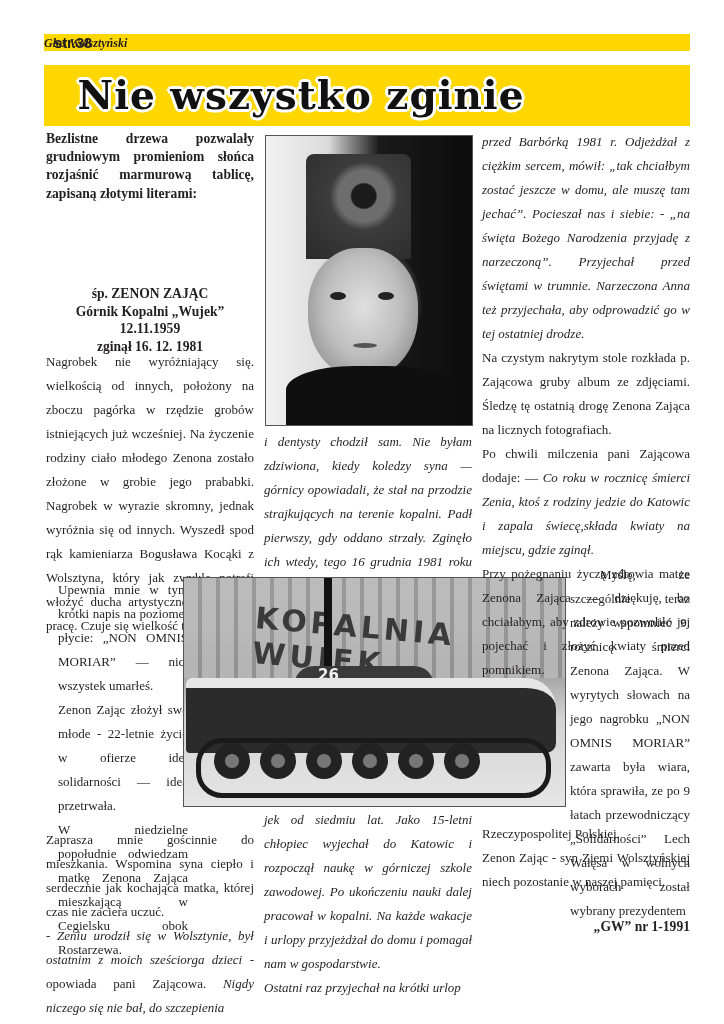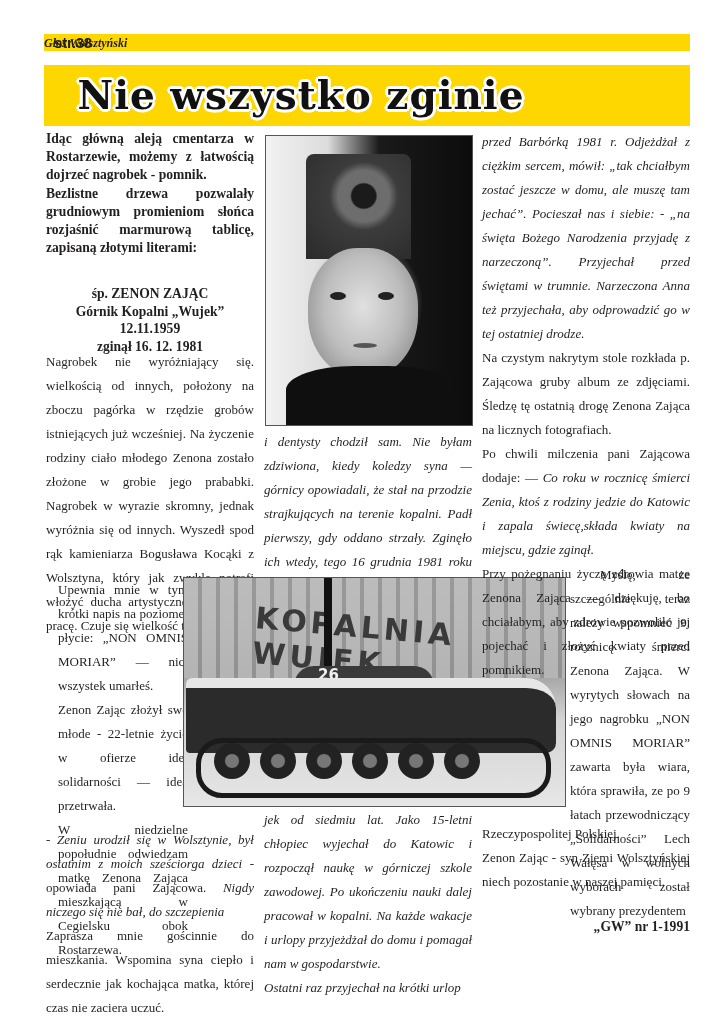--- a/index.html
+++ b/index.html
@@ -70,42 +70,41 @@
 <body>
 
 <div class="abs hdr-bar"></div>
 <div class="abs pg">str.38</div>
 <div class="abs pub">Głos Wolsztyński</div>
 
 <div class="abs title-bar"></div>
 <div class="abs title">Nie wszystko zginie</div>
 
 <div class="abs col lead">
-  <p>Idąc główną aleją cmentarza w Rostarzewie, możemy z łatwością dojrzeć nagrobek - pomnik.</p>
   <p>Bezlistne drzewa pozwalały grudniowym promieniom słońca rozjaśnić marmurową tablicę, zapisaną złotymi literami:</p>
 </div>
 
 <div class="abs epitaph">
   <div>śp. ZENON ZAJĄC</div>
   <div>Górnik Kopalni „Wujek”</div>
   <div>12.11.1959</div>
   <div>zginął 16. 12. 1981</div>
 </div>
 
 <div class="abs col c1a">
   <p>Nagrobek nie wyróżniający się. wielkością od innych, położony na zboczu pagórka w rzędzie grobów istniejących już wcześniej. Na życzenie rodziny ciało młodego Zenona zostało złożone w grobie jego prababki. Nagrobek w wyrazie skromny, jednak wyróżnia się od innych. Wyszedł spod rąk kamieniarza Bogusława Kocąki z Wolsztyna, który jak zwykle potrafi włożyć ducha artystycznego w swoją pracę. Czuje się wielkość tej ofiary.</p>
 </div>
 <div class="abs col c1b">
   <p>Upewnia mnie w tym krótki napis na poziomej płycie: „NON OMNIS MORIAR” — nic: wszystek umarłeś.</p>
   <p>Zenon Zając złożył swe młode - 22-letnie życie w ofierze idei solidarności — idea przetrwała.</p>
   <p>W niedzielne popołudnie odwiedzam matkę Zenona Zająca mieszkającą w Cegielsku obok Rostarzewa.</p>
 </div>
 <div class="abs col c1c">
+  <p>Zaprasza mnie gościnnie do mieszkania. Wspomina syna ciepło i serdecznie jak kochająca matka, której czas nie zaciera uczuć.</p>
   <p><span class="it">- Zeniu urodził się w Wolsztynie, był ostatnim z moich sześciorga dzieci</span><span> - opowiada pani Zającowa. </span><span class="it">Nigdy niczego się nie bał, do szczepienia</span></p>
-  <p>Zaprasza mnie gościnnie do mieszkania. Wspomina syna ciepło i serdecznie jak kochająca matka, której czas nie zaciera uczuć.</p>
 </div>
 
 <div class="abs photo portrait" title="Portrait of Zenon Zając in miner's uniform cap">
   <div class="hat"></div>
   <div class="face">
     <div class="eye" style="left:22px"></div>
     <div class="eye" style="left:70px"></div>
     <div class="mouth"></div>
   </div>
   <div class="collar"></div>

